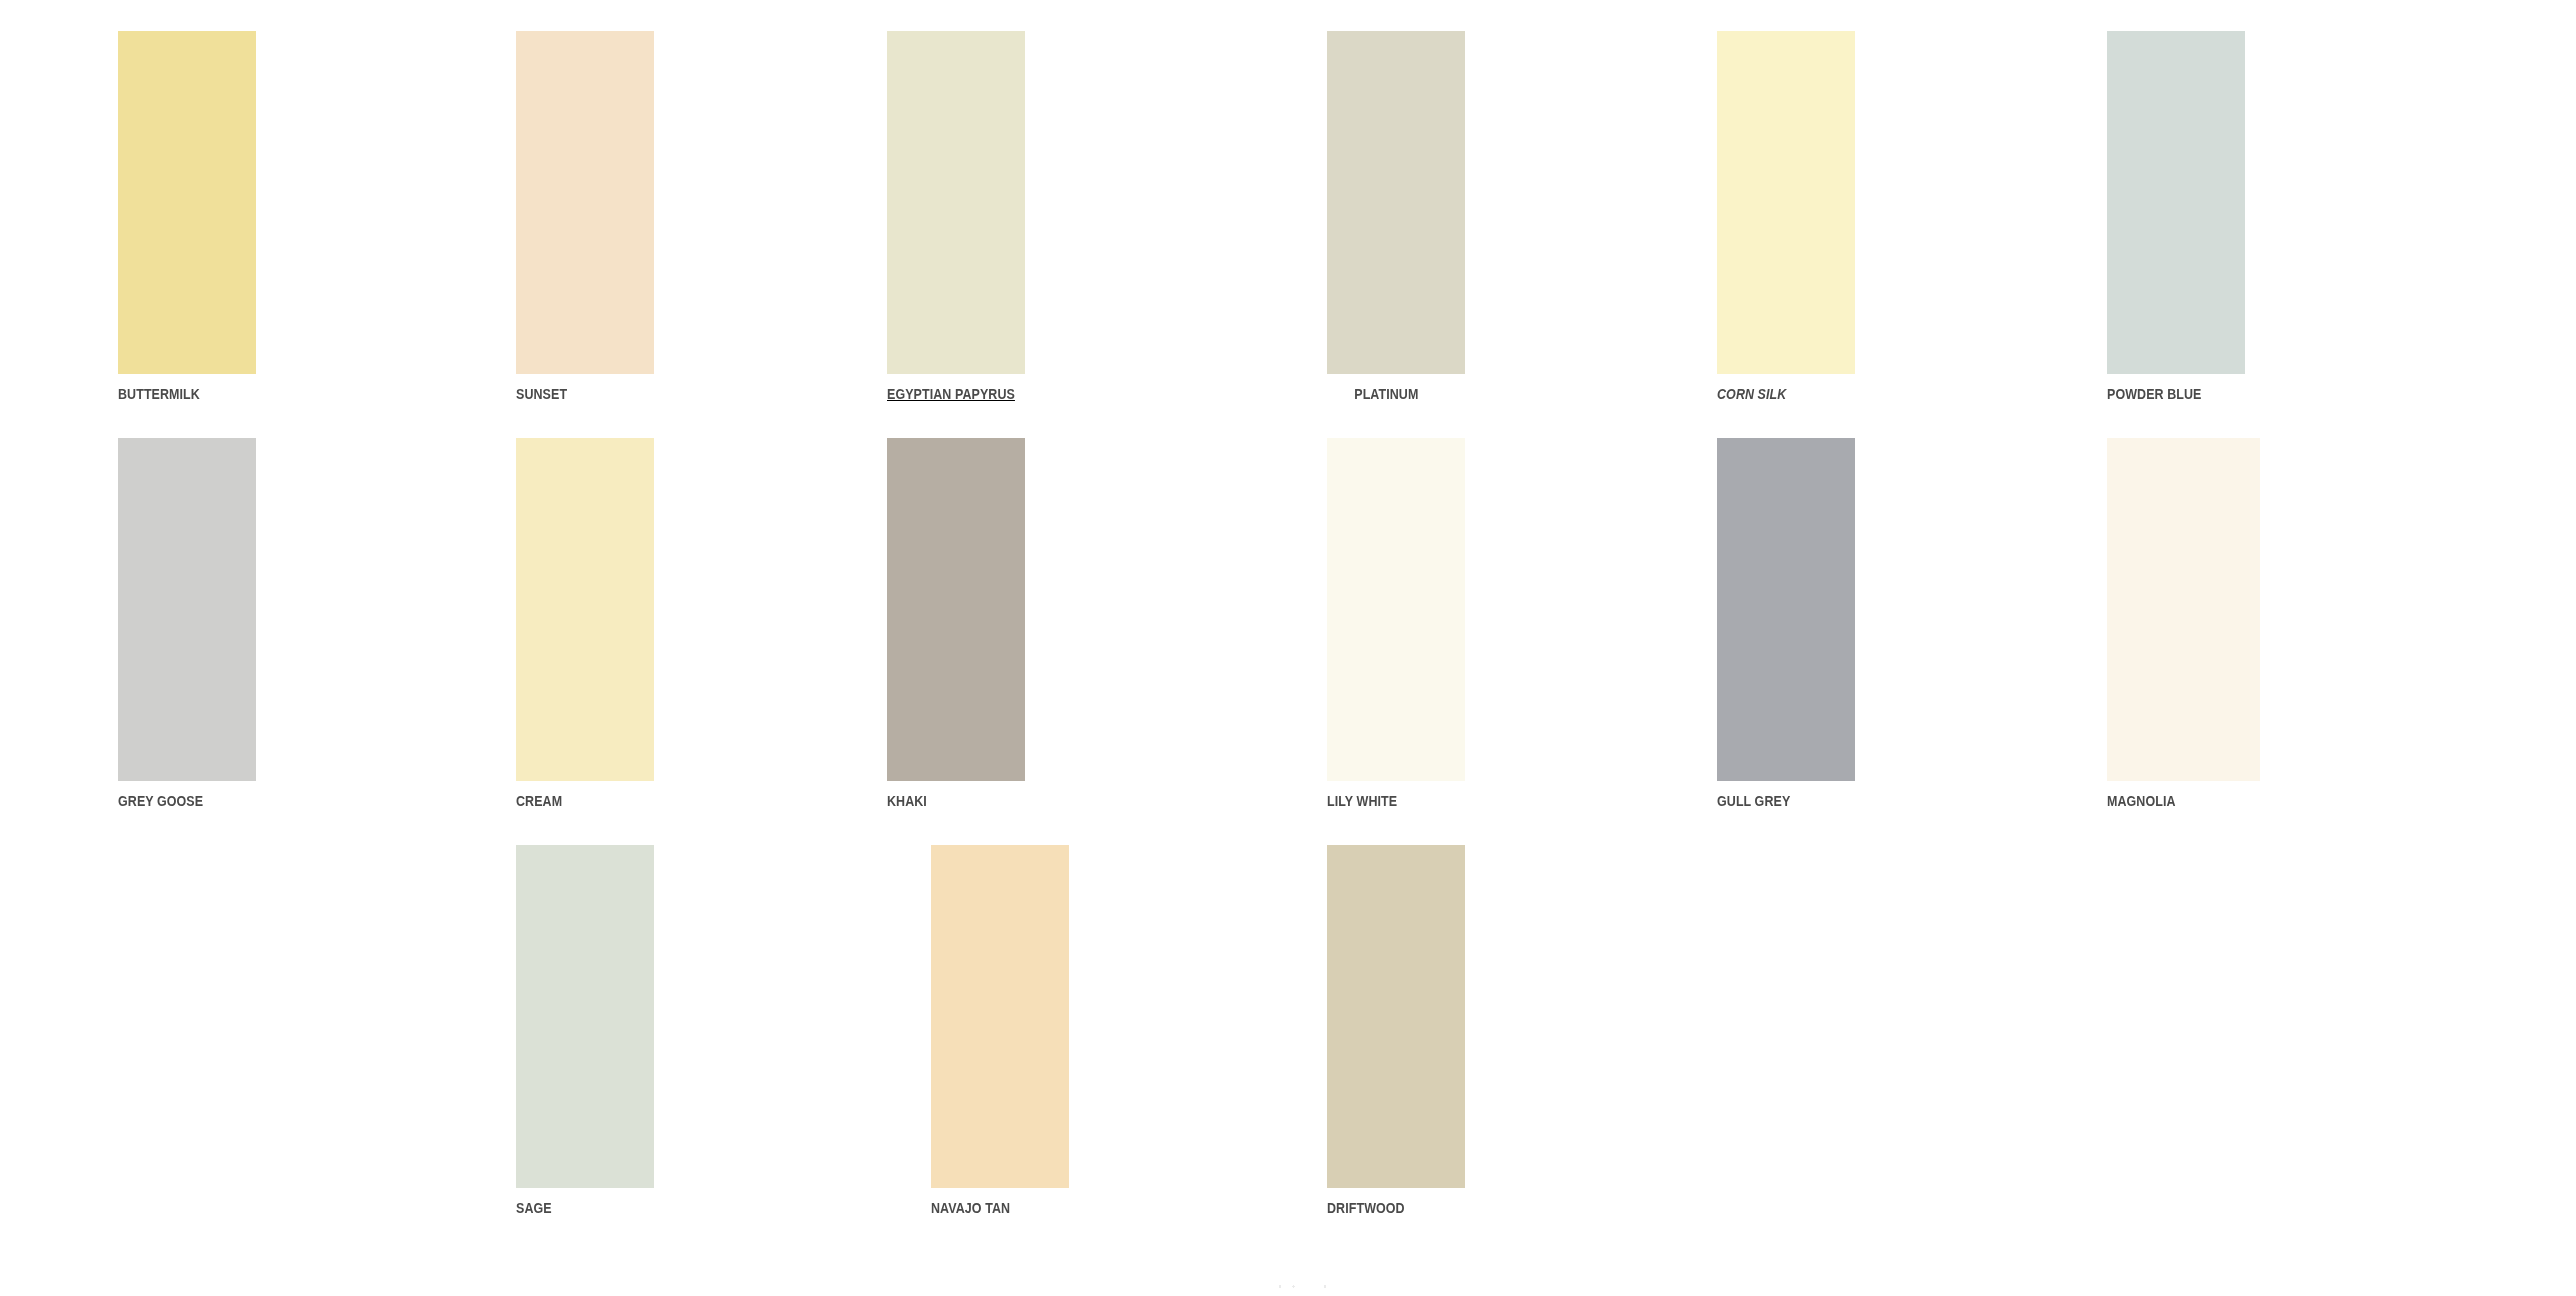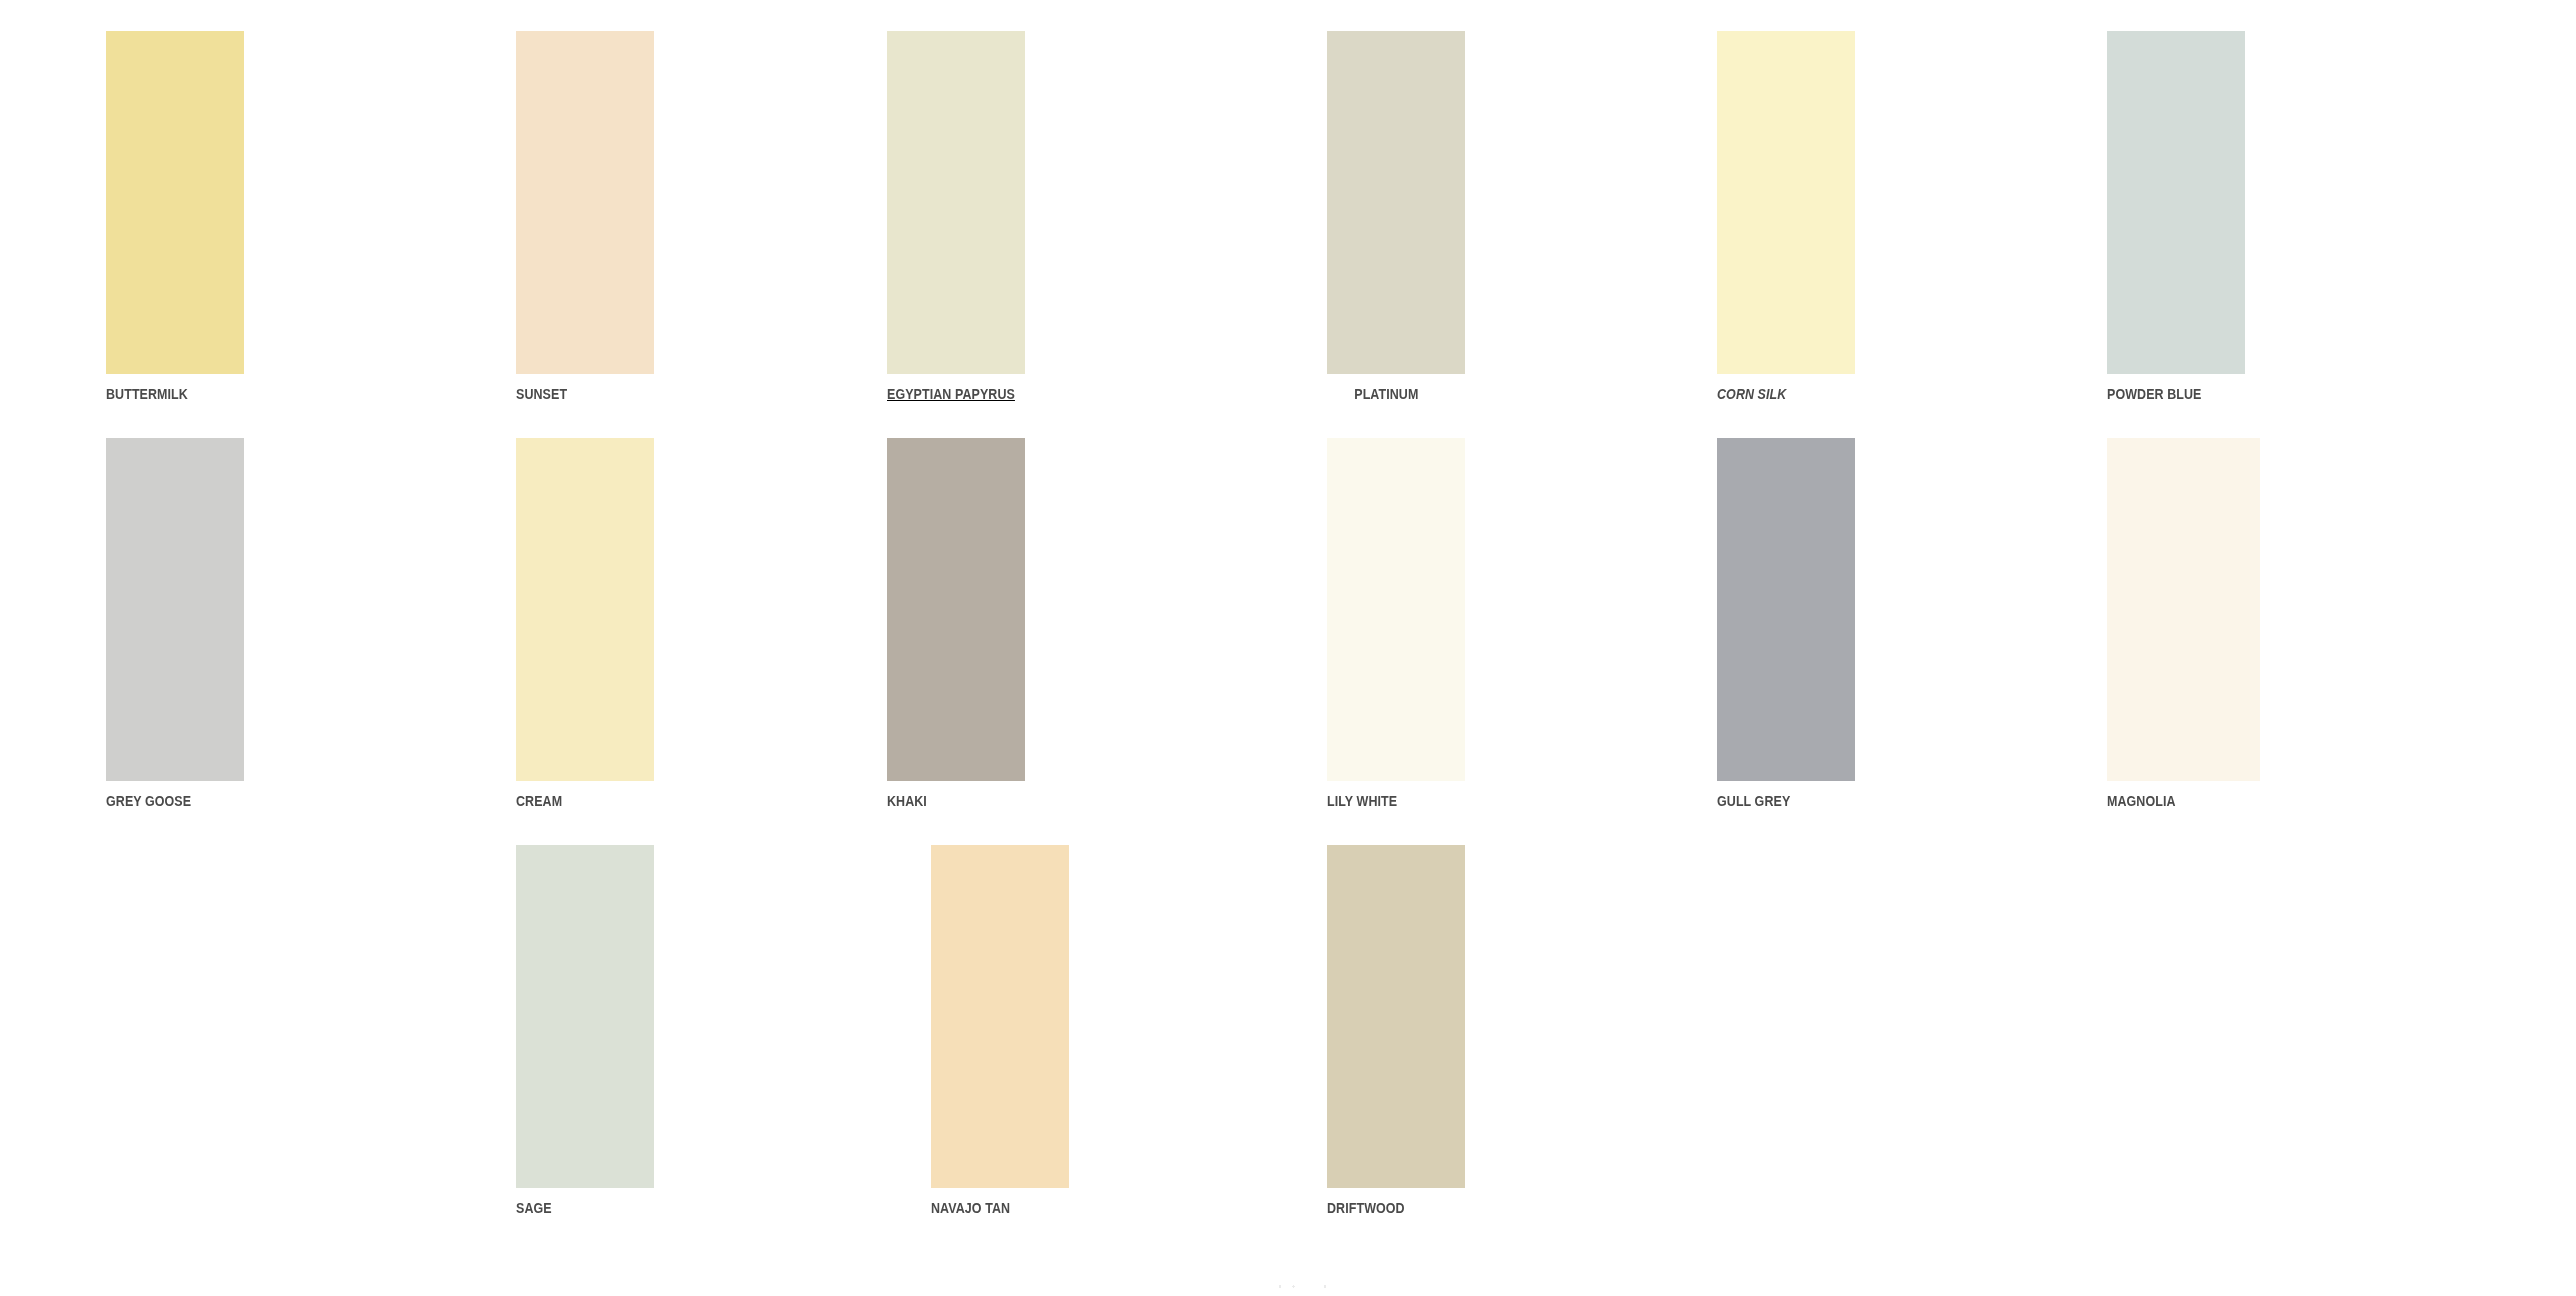--- a/index.html
+++ b/index.html
@@ -33,21 +33,21 @@
     width: 2368px;
     display: grid;
     
     grid-template-columns: repeat(6, 138px);
     
     column-gap: 0;
     grid-auto-rows: 407px;
   }
 
   
-  .cell-c1 { grid-column: 1; margin-left: 0px; }
+  .cell-c1 { grid-column: 1; margin-left: 12px; }
   .cell-c2 { grid-column: 2; margin-left: 252px; padding-left: 20px; }
   .cell-c3 { grid-column: 3; margin-left: 505px; }
   .cell-c4 { grid-column: 4; margin-left: 807px; }
   .cell-c5 { grid-column: 5; margin-left: 1059px; }
   .cell-c6 { grid-column: 6; margin-left: 1311px; }
 
   .cell {
     position: relative;
     width: 138px;
   }

